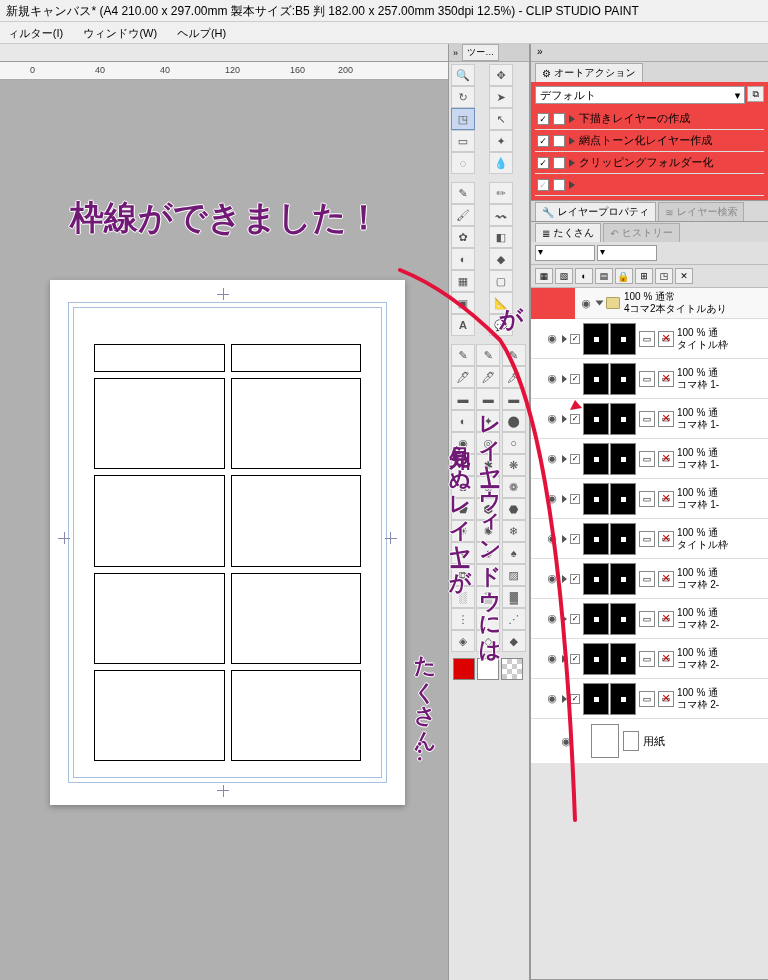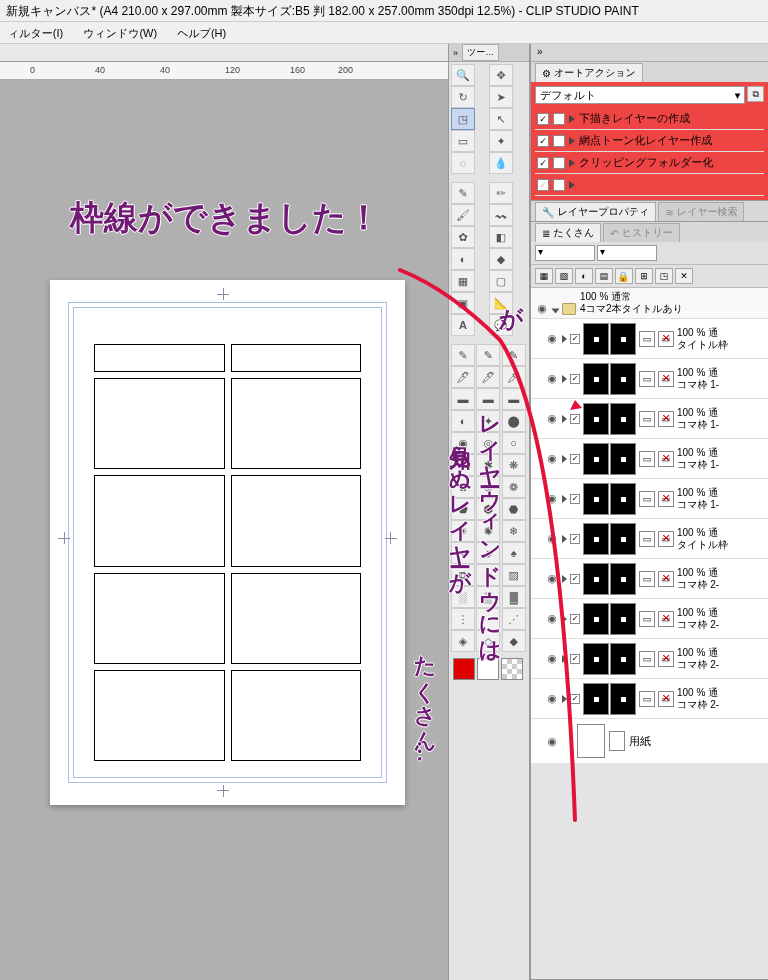--- a/index.html
+++ b/index.html
@@ -62,35 +62,35 @@
   .lp-input { flex:1; height:16px; border:1px solid #999; background:#fff; }
   .lp-btn { width:16px; height:16px; border:1px solid #999; background:#eee; display:flex; align-items:center; justify-content:center; }
   
   
   .layer-panel .panel-body { padding:0; }
   .layer-tools { display:flex; gap:2px; padding:3px 4px; background:#e0e0e0; border-bottom:1px solid #bbb; flex-wrap:wrap; }
   .lt-btn { width:18px; height:16px; border:1px solid #aaa; background:#f0f0f0; font-size:9px; display:flex; align-items:center; justify-content:center; }
   .lt-sel { width:60px; height:16px; border:1px solid #999; background:#fff; font-size:10px; padding:0 2px; }
   .lock-icon::before { content:"🔒"; font-size:10px; }
   .layer-list { max-height:560px; overflow:hidden; }
-  .layer-folder { display:flex; align-items:flex-end; gap:4px; padding:3px 4px; border-bottom:1px solid #ddd; background:#f8f8f8; }
+  .layer-folder { display:flex; align-items:center; gap:4px; padding:3px 4px; border-bottom:1px solid #ddd; background:#f8f8f8;margin-left:44px; }
   .eye { width:14px; height:14px; display:flex; align-items:center; justify-content:center; font-size:11px; color:#555; }
   .eye::before { content:"◉"; }
   .folder-ic { width:14px; height:12px; background:#e8d890; border:1px solid #b0a060; border-radius:1px; }
   .layer-row { display:flex; align-items:center; gap:3px; padding:2px 4px 2px 14px; border-bottom:1px solid #ddd; background:#fff; height:40px; }
   .tri { width:0; height:0; border-top:4px solid transparent; border-bottom:4px solid transparent; border-left:5px solid #555; }
   .chk2 { width:10px; height:10px; border:1px solid #888; font-size:8px; display:flex; align-items:center; justify-content:center; }
   .thumb-pair { display:flex; gap:1px; }
   .thumb { width:26px; height:32px; border:1px solid #888; background:#000; position:relative; }
   .thumb .dot { position:absolute; left:10px; top:13px; width:5px; height:5px; background:#fff; }
   .lic { width:16px; height:16px; border:1px solid #888; background:#fff; display:flex; align-items:center; justify-content:center; font-size:9px; }
   .lic.cross { position:relative; }
   .lic.cross::after { content:"✕"; color:#c00; position:absolute; font-size:11px; }
   .layer-text { flex:1; font-size:10px; line-height:1.2; overflow:hidden; }
-  .paper-row { display:flex; align-items:center; gap:4px; padding:4px 4px 4px 14px; background:#fff; height:44px; }
+  .paper-row { display:flex; align-items:center; gap:4px; padding:4px 4px 4px 28px; background:#fff; height:44px; }
   .paper-thumb { width:28px; height:34px; background:#fff; border:1px solid #888; }
   .paper-ic { width:16px; height:20px; border:1px solid #888; background:#fff; position:relative; }
   
   
   .anno { position:absolute; pointer-events:none; z-index:1000; }
   .anno-text { font-family: "Yu Mincho", serif; font-weight:bold; color:#701a75; text-shadow: -1px 0 #fff, 1px 0 #fff, 0 -1px #fff, 0 1px #fff; }
   svg.anno-svg { position:absolute; top:0; left:0; pointer-events:none; z-index:999; }
 </style>
 </head>
 <body>

